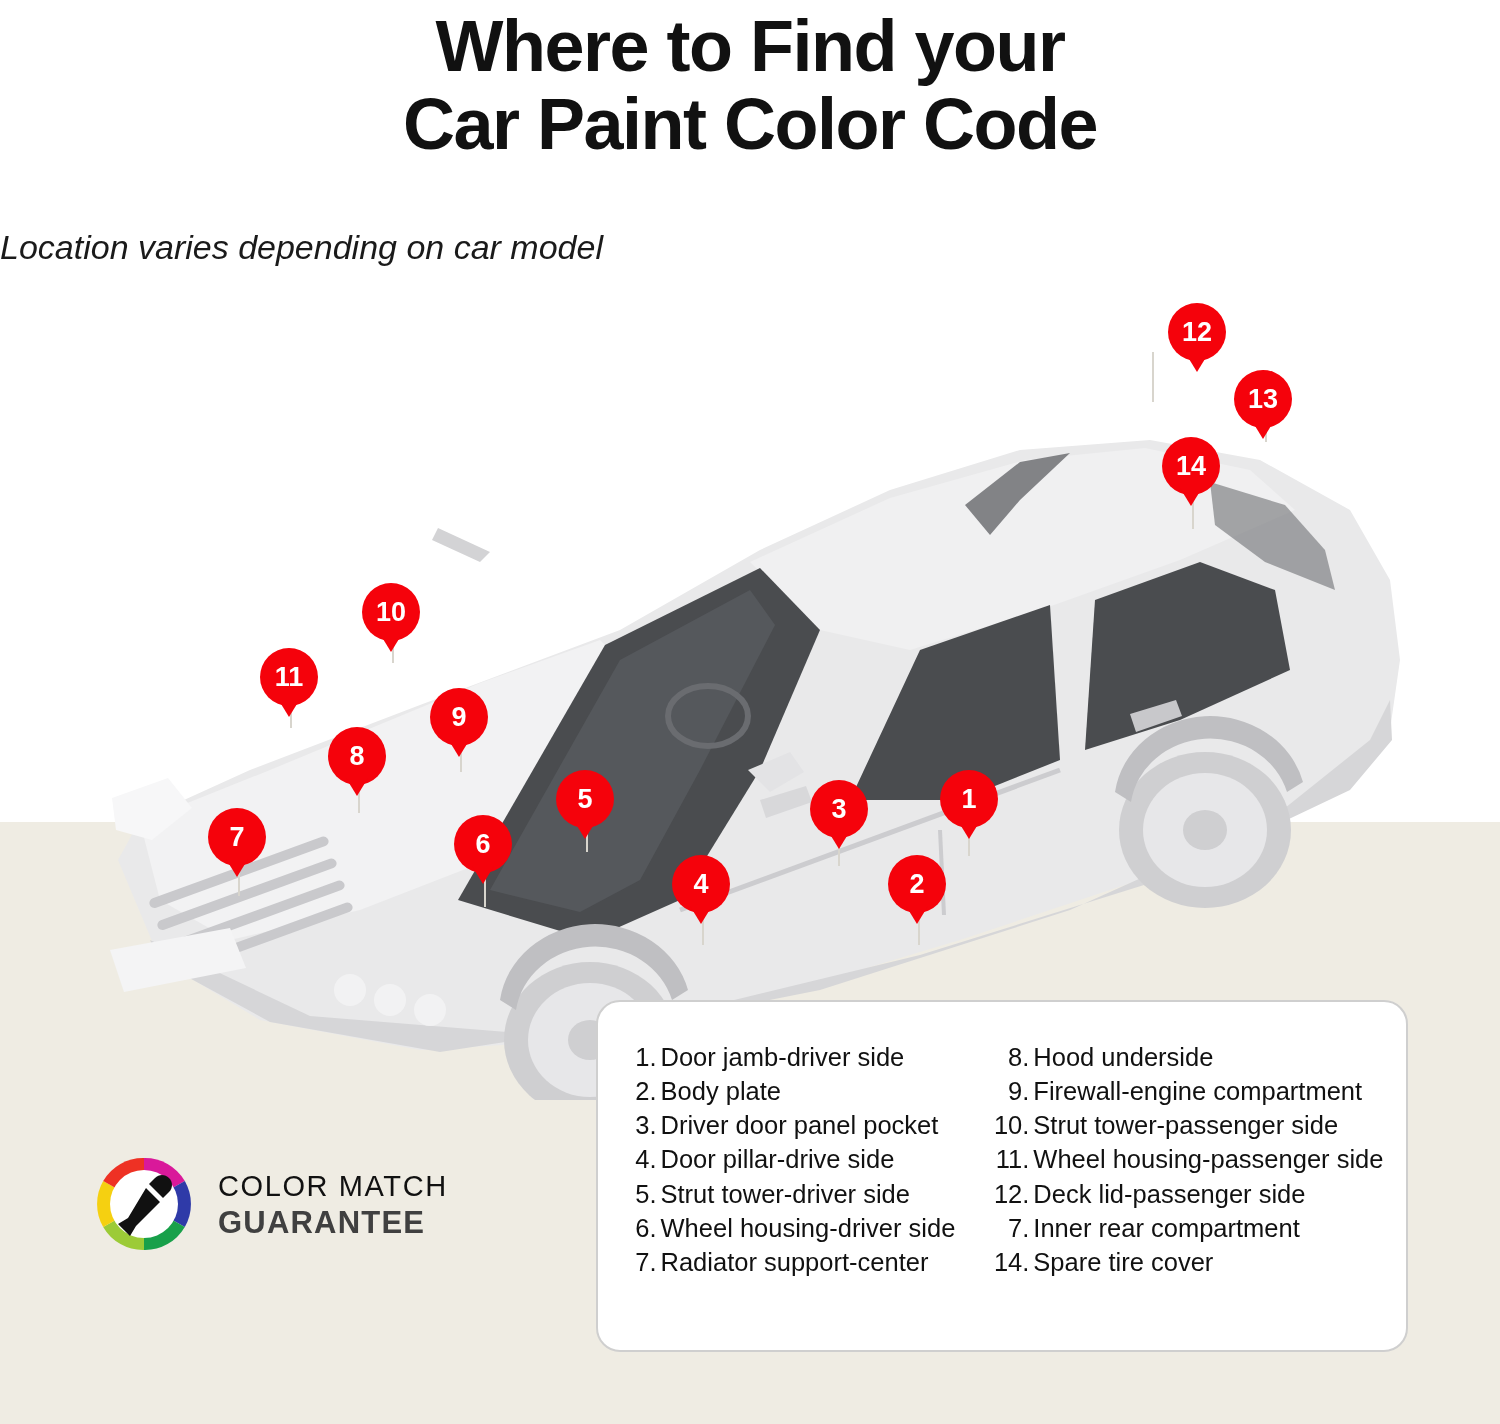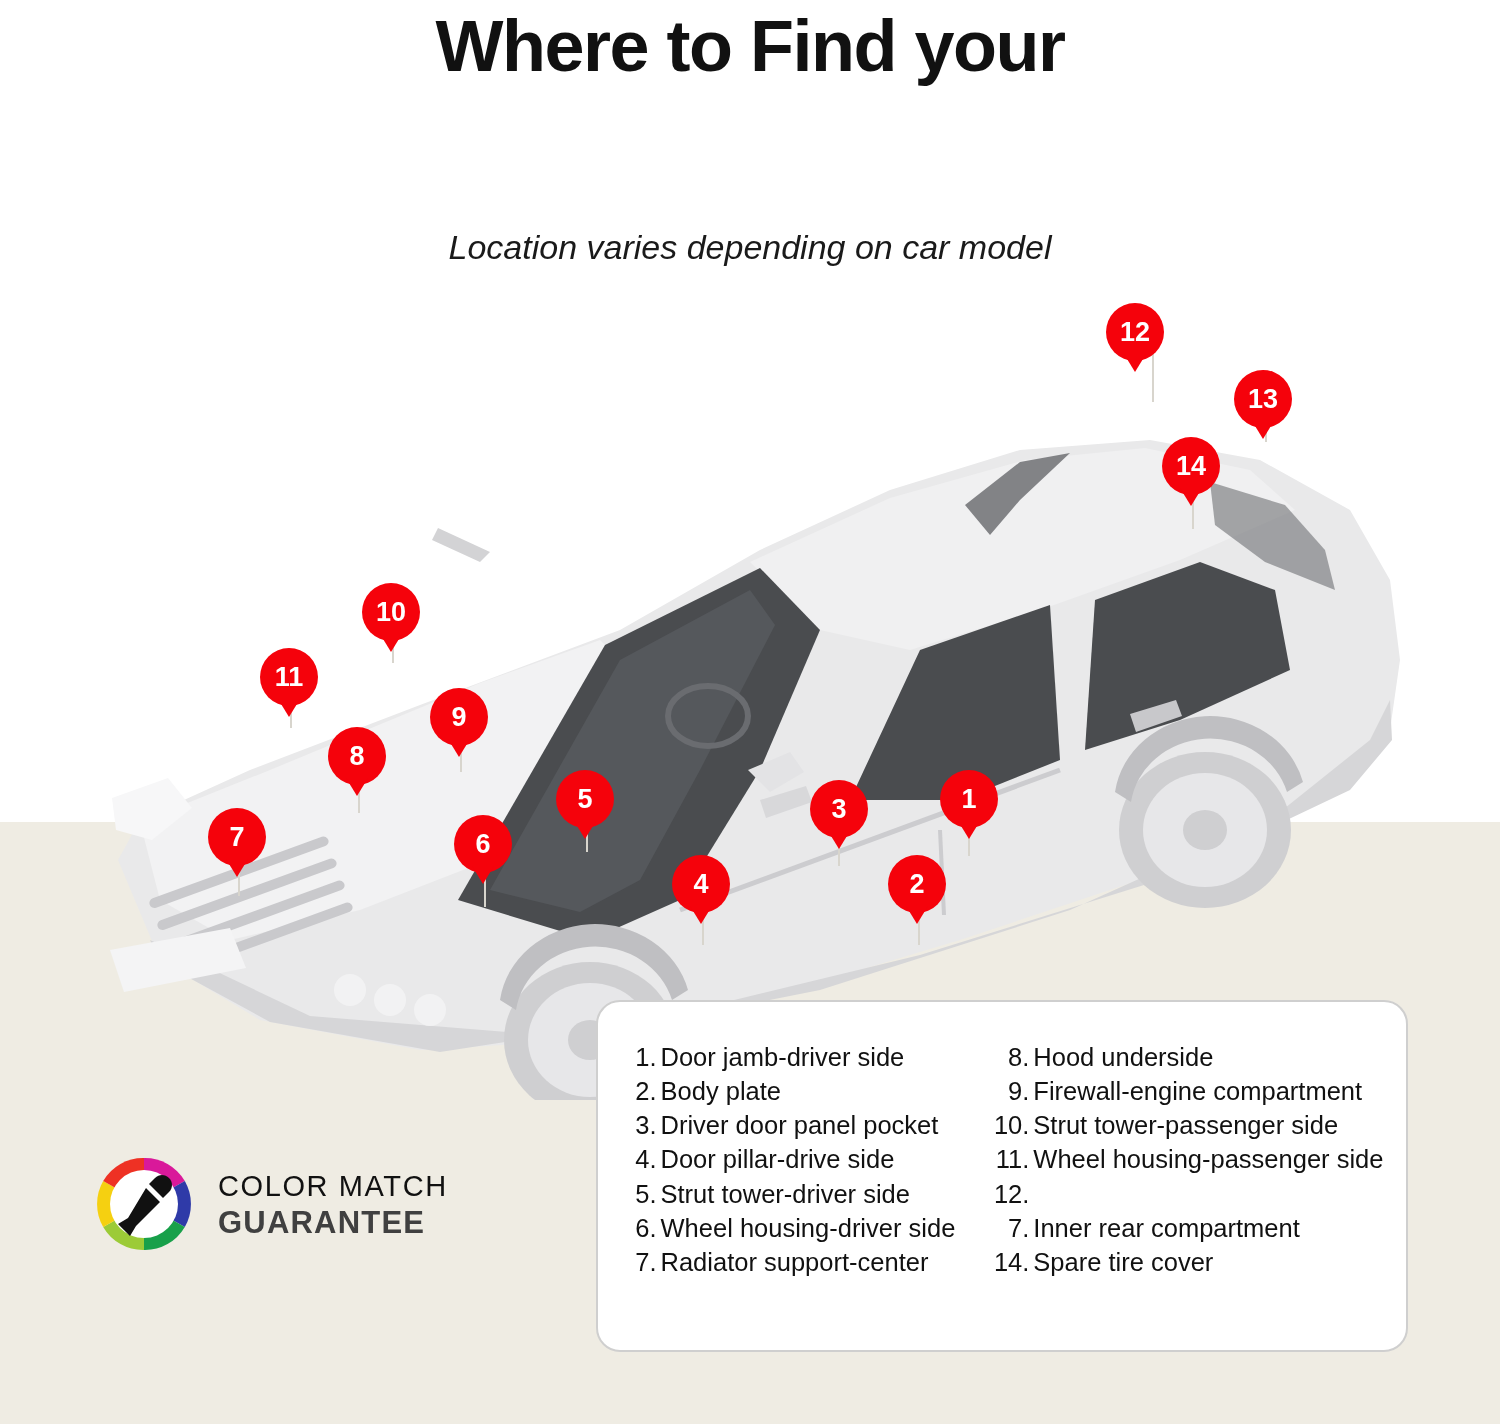--- a/index.html
+++ b/index.html
@@ -30,21 +30,21 @@
     line-height: 1.08;
     font-weight: 800;
     letter-spacing: -1.5px;
     color: #111111;
   }
   .subtitle {
     position: absolute;
     left: 0;
     top: 228px;
     width: 1500px;
-    text-align: center;
+    text-align: left;
     font-size: 34px;
     font-style: italic;
     color: #1a1a1a;
   }
 
   
   .ground {
     position: absolute;
     left: 0;
     top: 822px;
@@ -168,20 +168,21 @@
     margin-top: 2px;
   }
 </style>
 </head>
 <body>
 
 <div id="page">
 
   <div class="title">
     <div>Where to Find your</div>
+    <div>Car Paint Color Code</div>
   </div>
   <div class="subtitle">Location varies depending on car model</div>
 
   <div class="ground"></div>
 
   <div class="car-wrap">
     <svg width="1400" height="800" viewBox="0 0 1400 800" xmlns="http://www.w3.org/2000/svg">
 
       <path d="M 58 560 L 80 520 L 190 470 L 360 405 L 560 330 L 700 250 L 830 190 L 960 150 L 1090 140 L 1200 160 L 1290 210 L 1330 280 L 1340 360 L 1330 430 L 1290 480 L 1200 530 L 1080 580 L 900 640 L 700 700 L 520 740 L 360 750 L 200 720 L 100 660 Z" fill="#e9e9ea"></path>
 
@@ -285,21 +286,21 @@
       </div>
     <div class="pin" style="left:430px;  top:688px;">
         <span>9</span>
       </div>
     <div class="pin" style="left:362px;  top:583px;">
         <span>10</span>
       </div>
     <div class="pin" style="left:260px;  top:648px;">
         <span>11</span>
       </div>
-    <div class="pin" style="left:1106px; top:303px;">
+    <div class="pin" style="left:1168px; top:303px;">
         <span>12</span>
       </div>
     <div class="pin" style="left:1234px; top:370px;">
         <span>13</span>
       </div>
     <div class="pin" style="left:1162px; top:437px;">
         <span>14</span>
       </div>
   </div>
 
@@ -347,20 +348,21 @@
         <div class="legend-item">
           <span class="legend-num">10.</span>
           <span class="legend-text">Strut tower-passenger side</span>
         </div>
         <div class="legend-item">
           <span class="legend-num">11.</span>
           <span class="legend-text">Wheel housing-passenger side</span>
         </div>
         <div class="legend-item">
           <span class="legend-num">12.</span>
+          <span class="legend-text">Deck lid-passenger side</span>
         </div>
         <div class="legend-item">
           <span class="legend-num">7.</span>
           <span class="legend-text">Inner rear compartment</span>
         </div>
         <div class="legend-item">
           <span class="legend-num">14.</span>
           <span class="legend-text">Spare tire cover</span>
         </div>
       </div>

